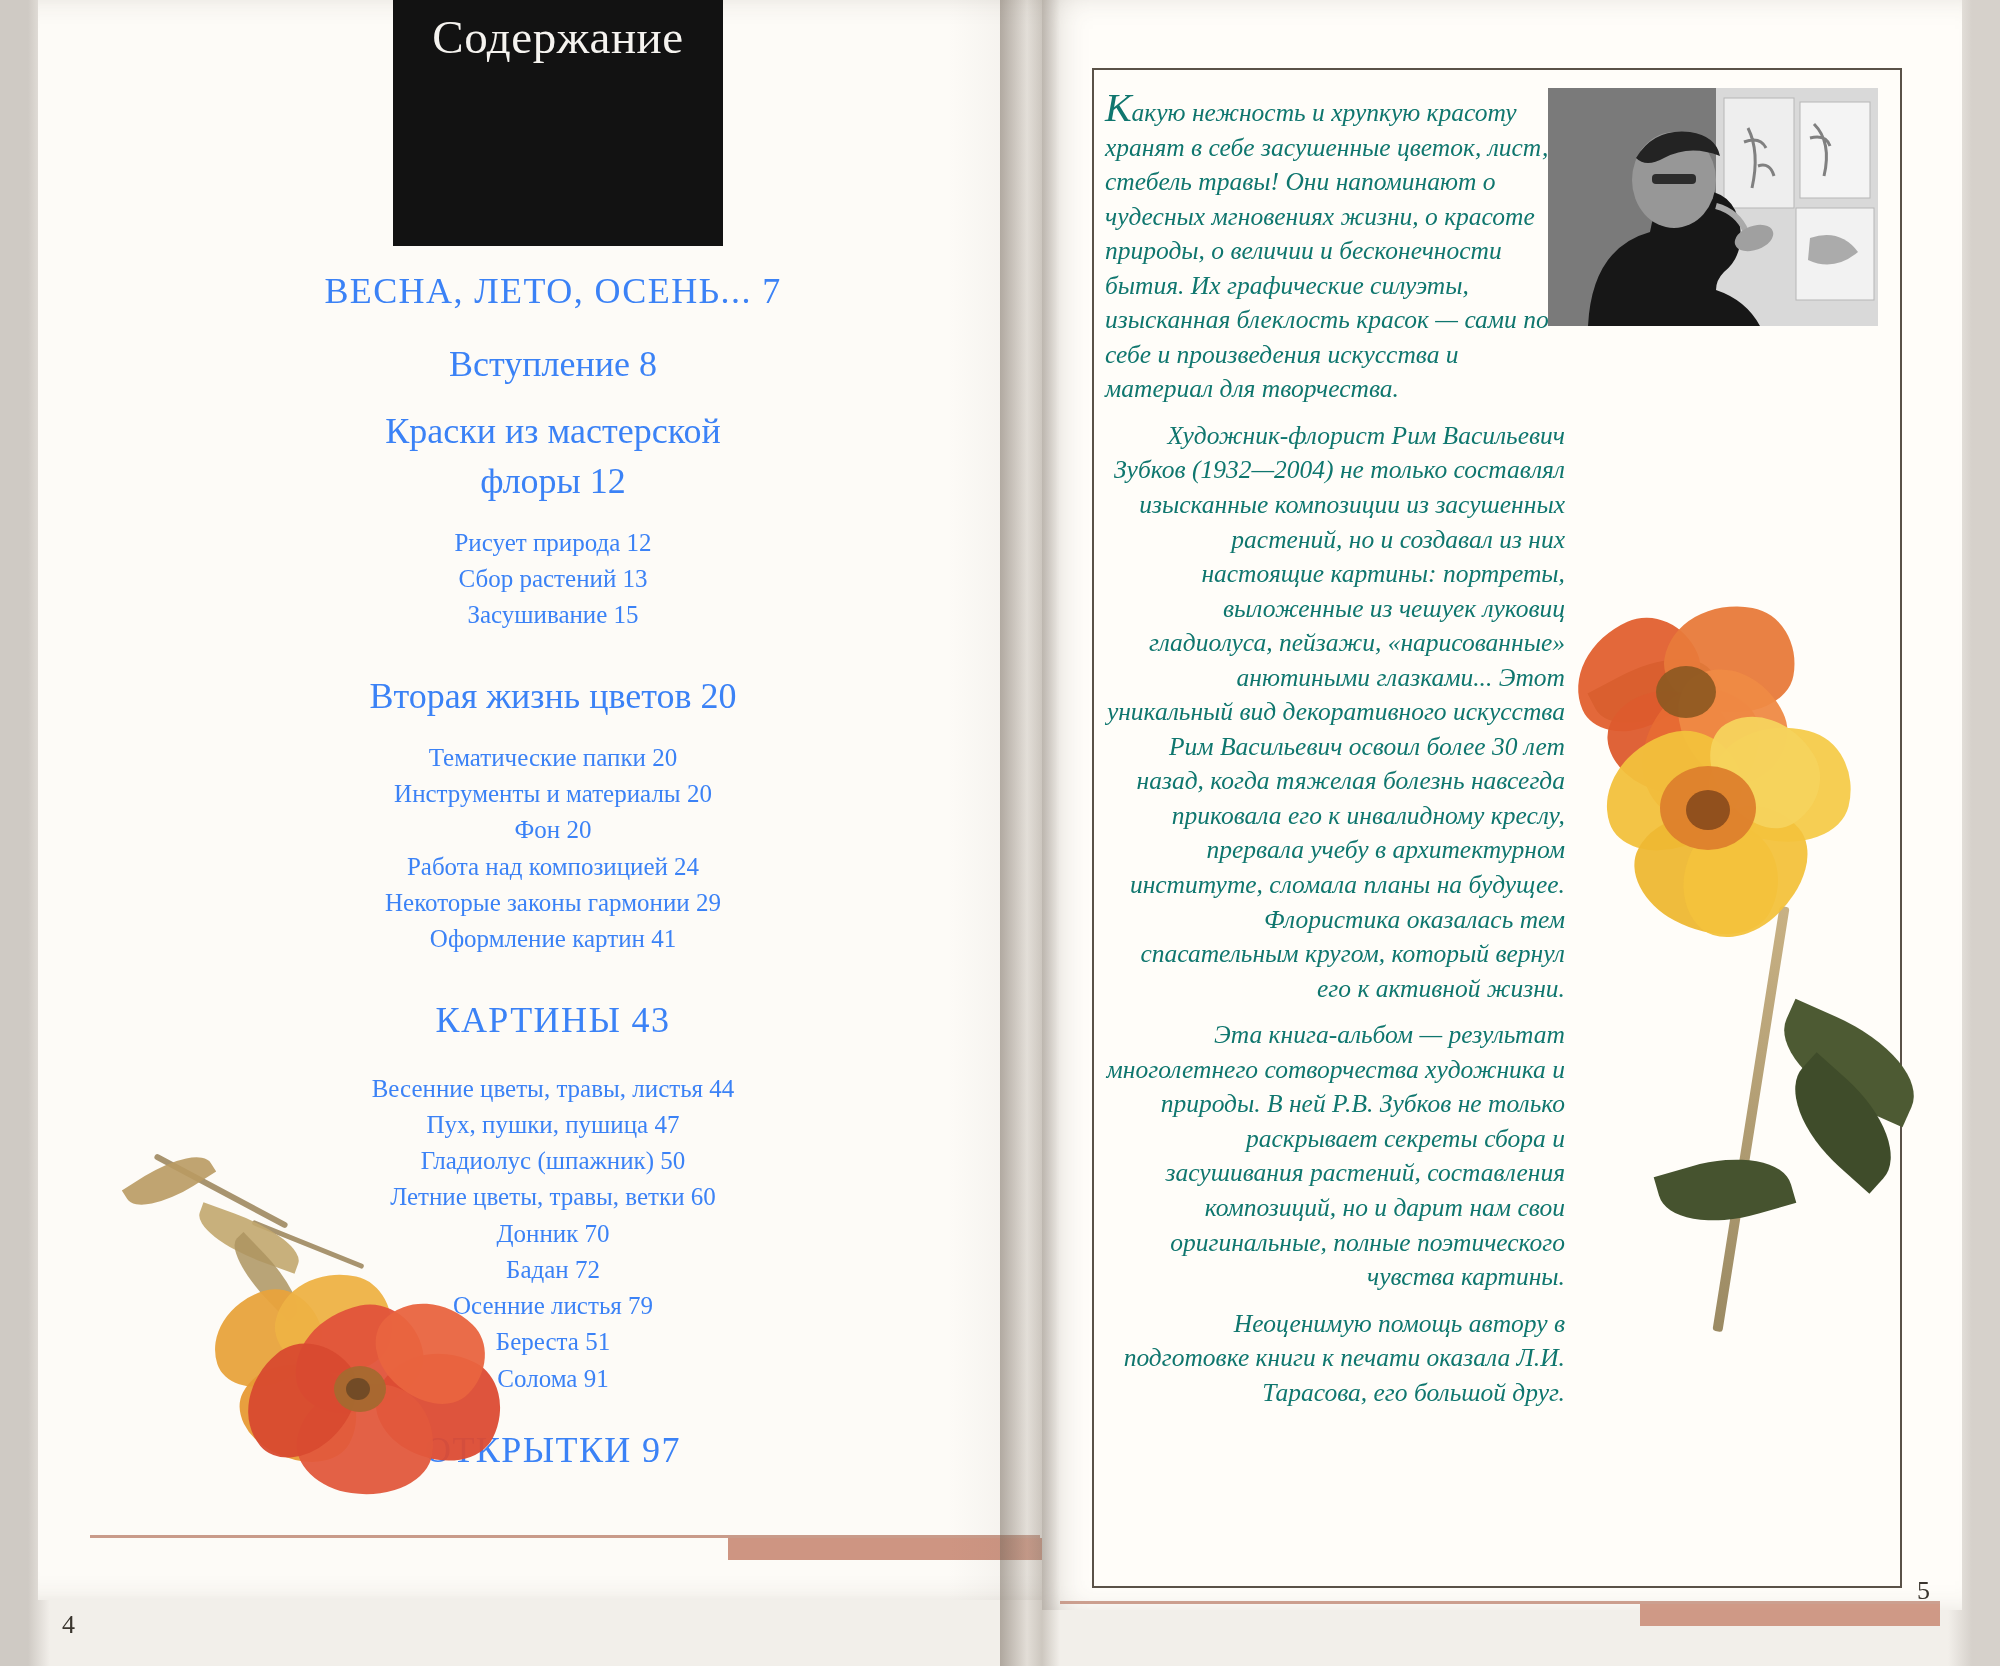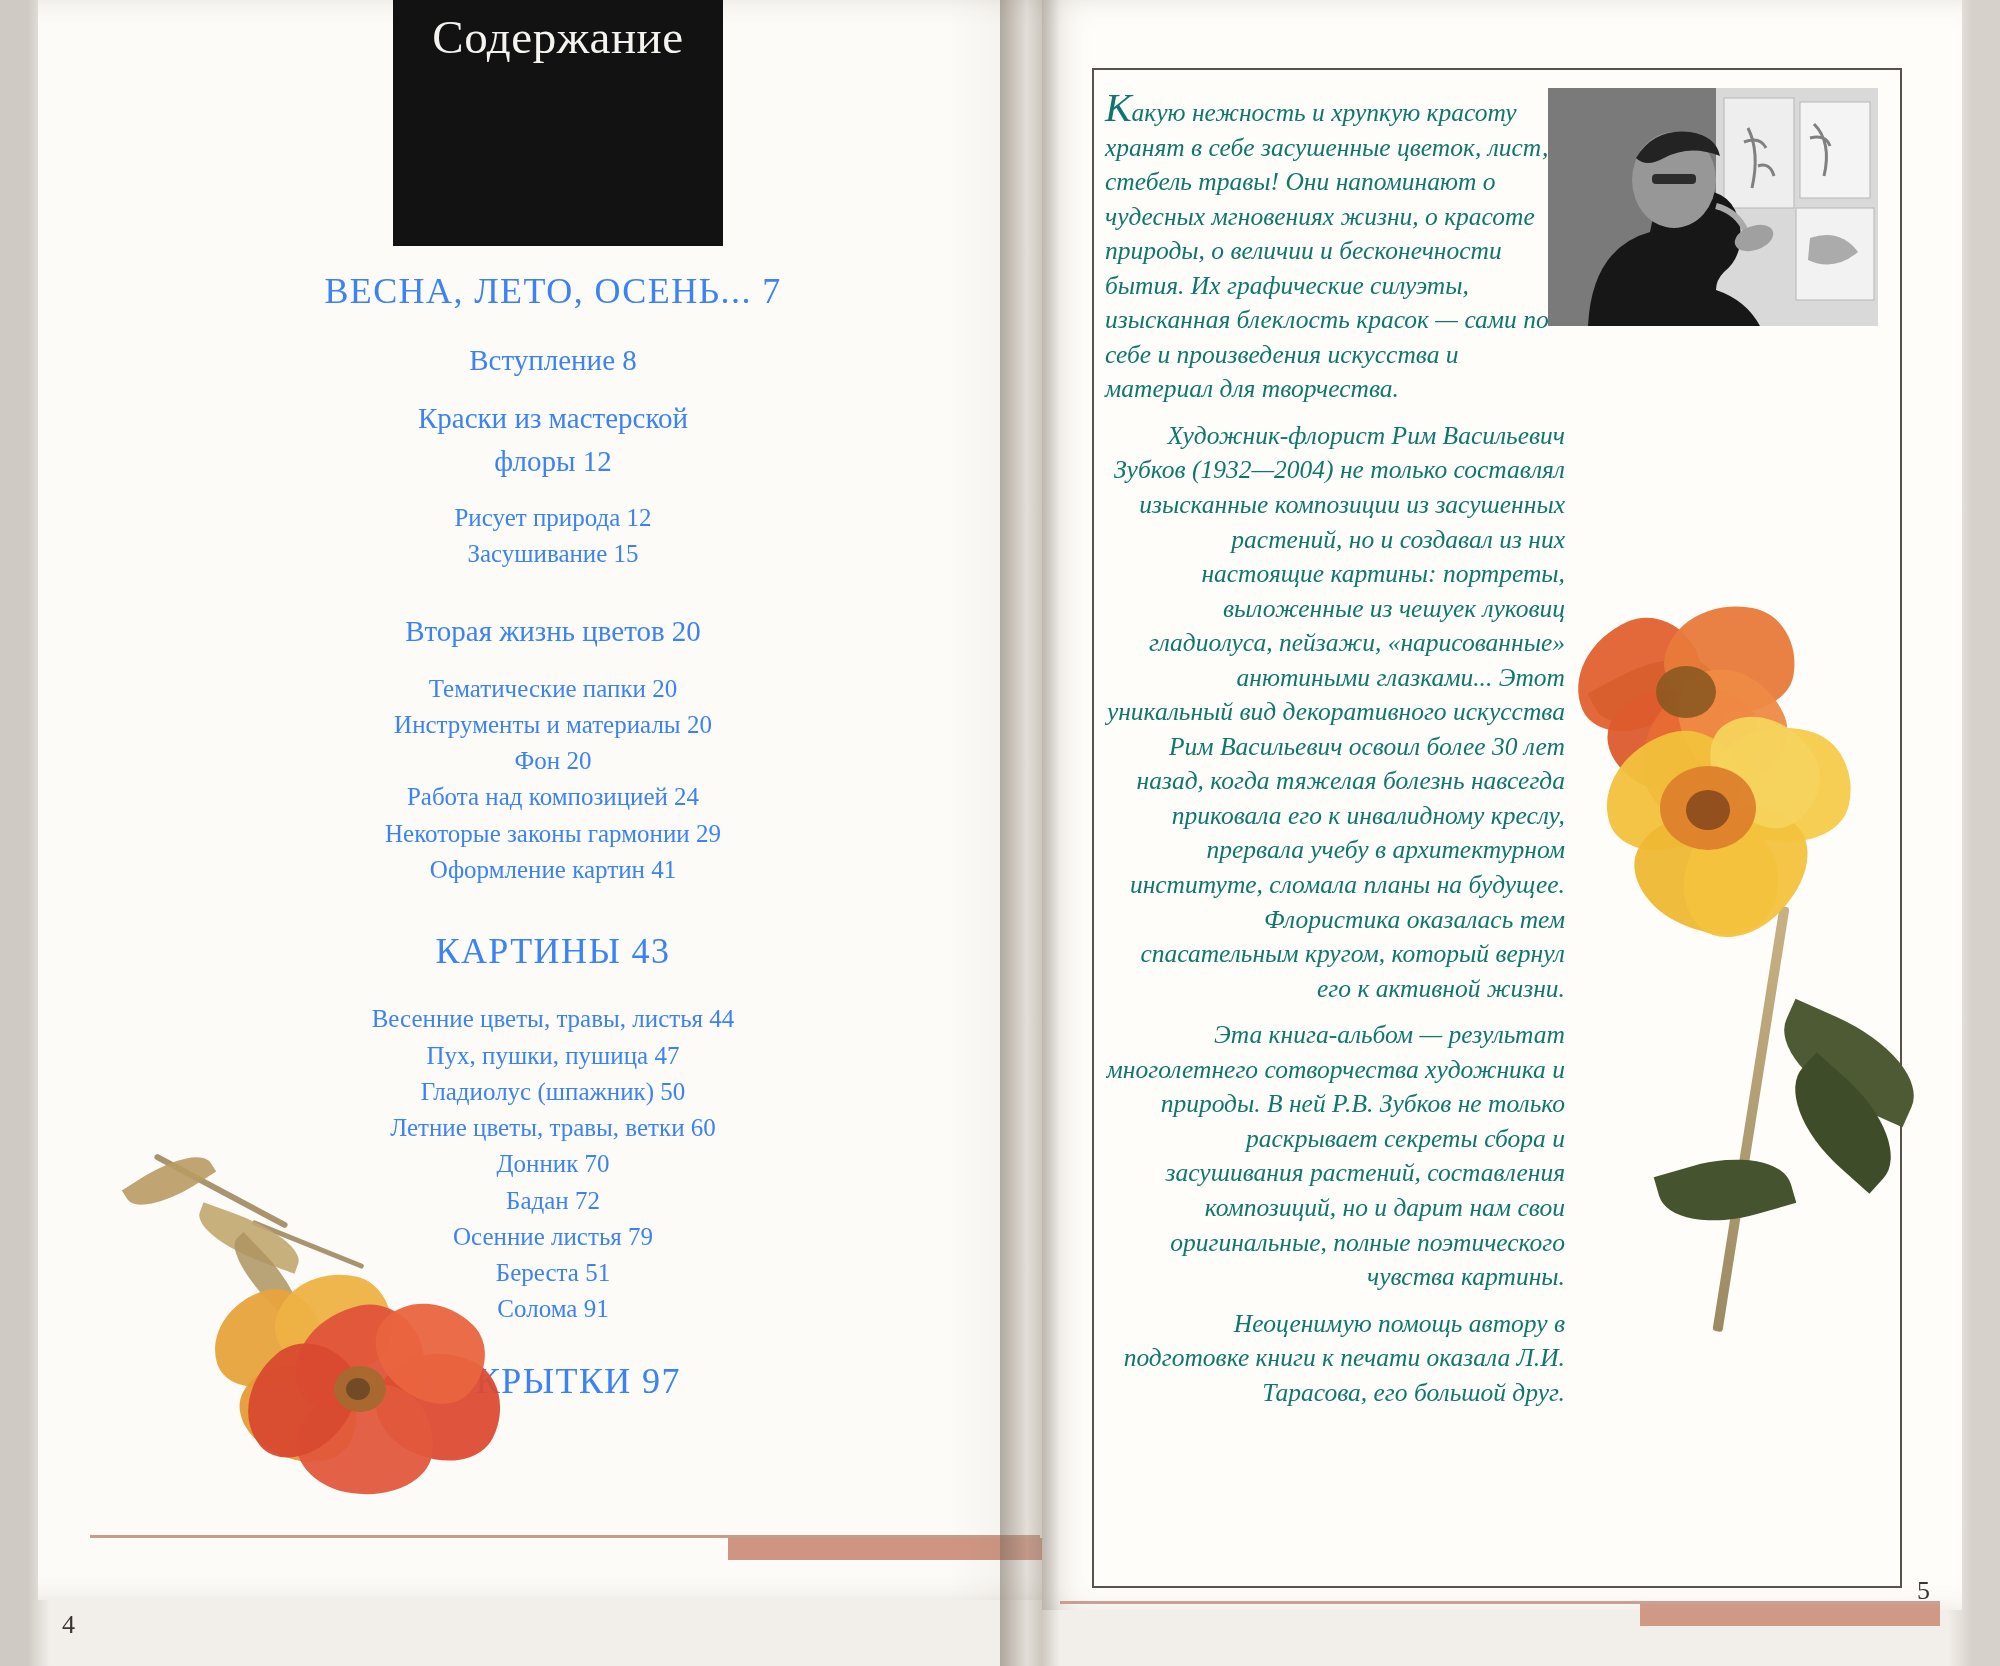--- a/index.html
+++ b/index.html
@@ -100,21 +100,21 @@
   .toc-l1 {
     font-size: 36px;
     letter-spacing: .6px;
     margin: 0 0 14px 0;
     line-height: 1.2;
   }
   .toc-l1.caps {
     letter-spacing: 1.4px;
   }
   .toc-l2 {
-    font-size: 29px;
+    font-size: 36px;
     margin: 0 0 8px 0;
     line-height: 1.18;
   }
   .toc-l3 {
     font-size: 25px;
     margin: 0 0 5px 0;
     line-height: 1.25;
   }
   .gap-s { height: 16px; }
   .gap-m { height: 30px; }
@@ -232,20 +232,21 @@
 
     <div class="toc-body">
       <div class="toc-l1 caps">ВЕСНА, ЛЕТО, ОСЕНЬ... 7</div>
       <div class="gap-s"></div>
       <div class="toc-l2">Вступление 8</div>
       <div class="gap-s"></div>
       <div class="toc-l2">Краски из мастерской</div>
       <div class="toc-l2">флоры 12</div>
       <div class="gap-s"></div>
       <div class="toc-l3">Рисует природа 12</div>
+      <div class="toc-l3">Сбор растений 13</div>
       <div class="toc-l3">Засушивание 15</div>
 
       <div class="gap-l"></div>
       <div class="toc-l2">Вторая жизнь цветов 20</div>
       <div class="gap-s"></div>
       <div class="toc-l3">Тематические папки 20</div>
       <div class="toc-l3">Инструменты и материалы 20</div>
       <div class="toc-l3">Фон 20</div>
       <div class="toc-l3">Работа над композицией 24</div>
       <div class="toc-l3">Некоторые законы гармонии 29</div>

